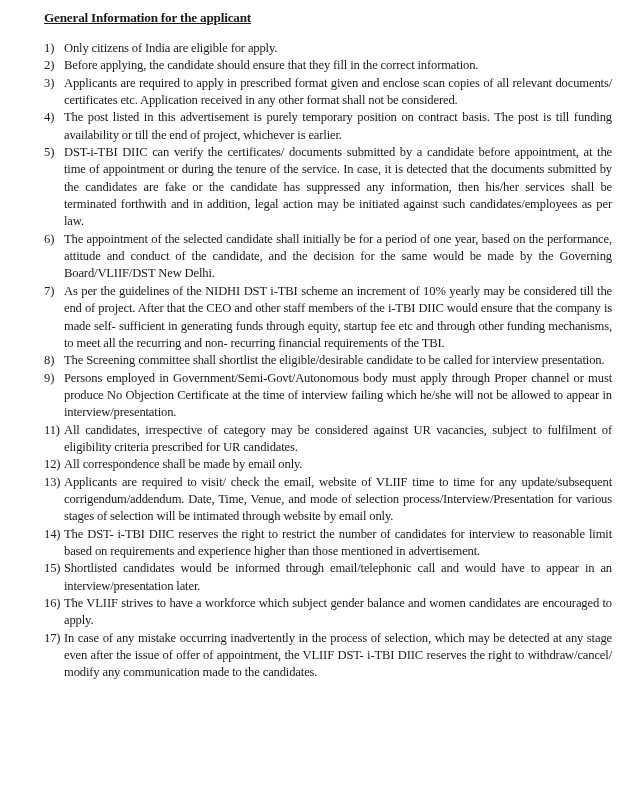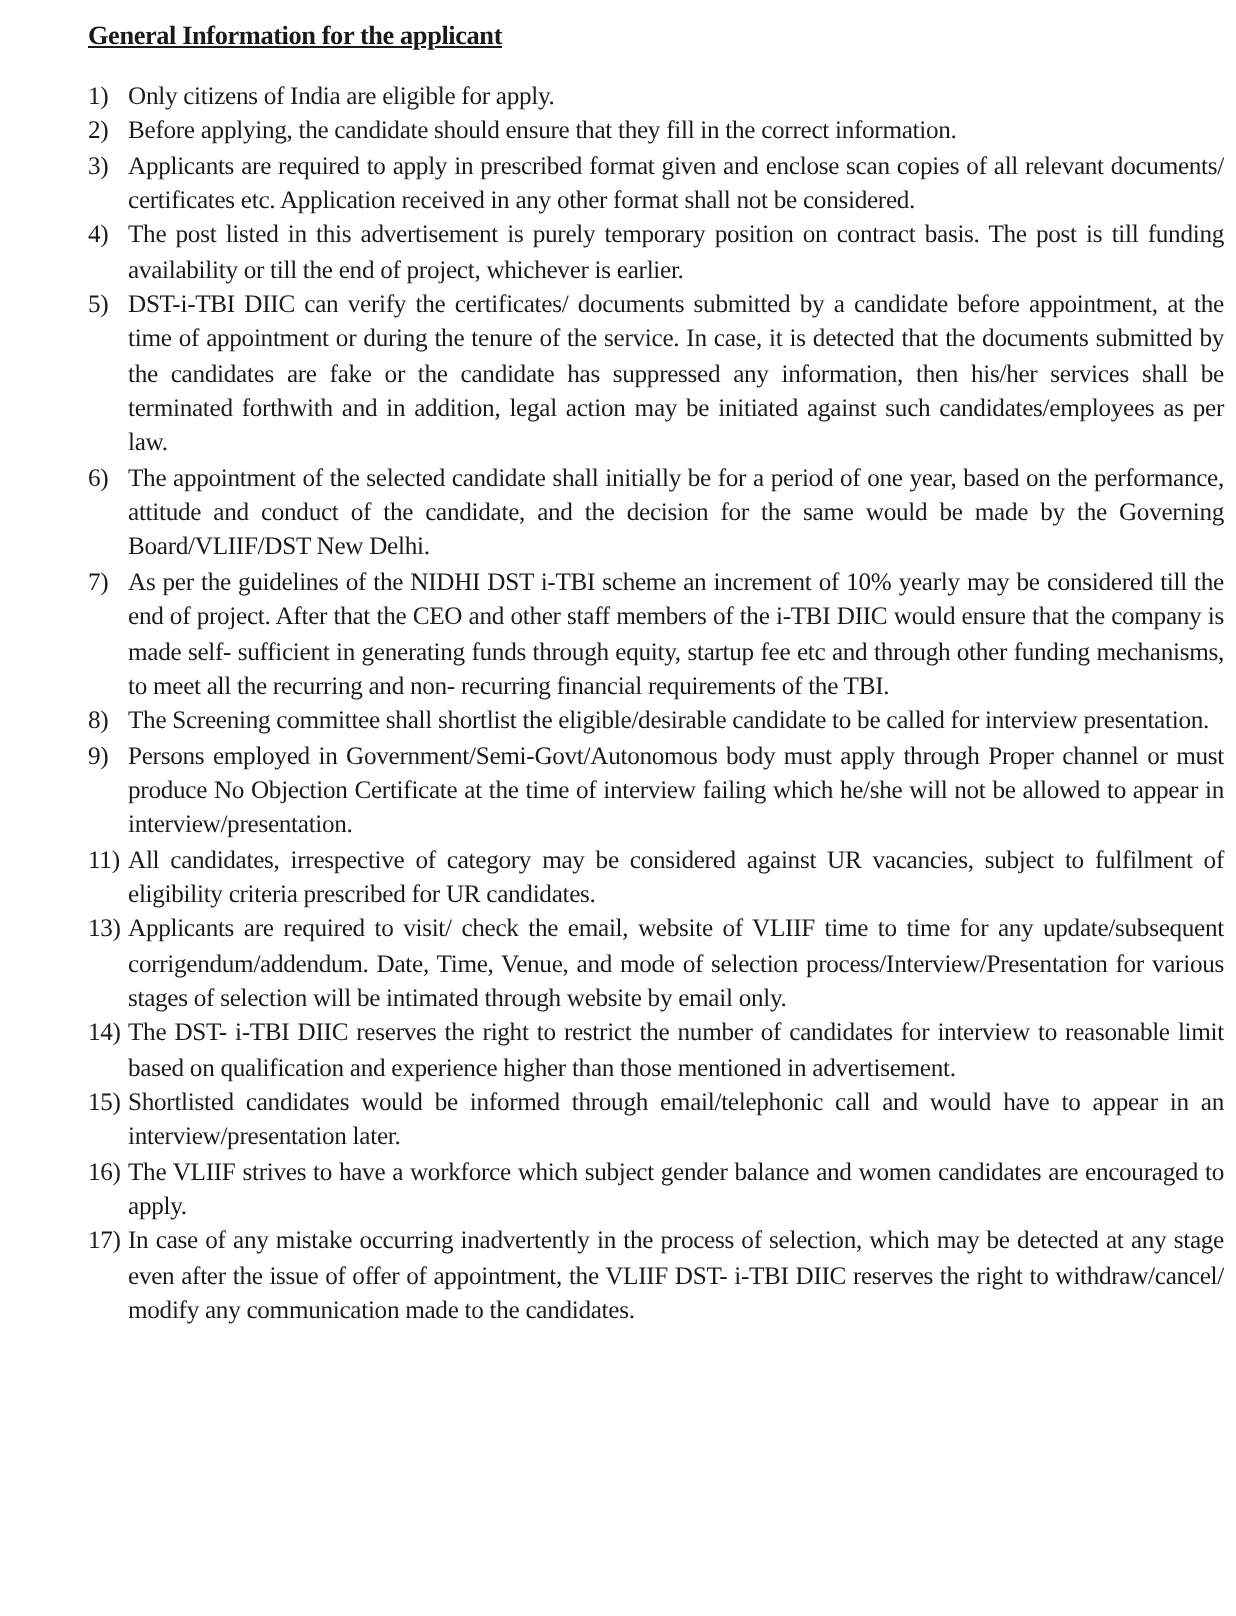--- a/index.html
+++ b/index.html
@@ -59,26 +59,30 @@
       </li>
     <li class="item last-left">
         <span class="num">9)</span>
         <span class="txt">Persons employed in Government/Semi-Govt/Autonomous body must apply through Proper channel or must produce No Objection Certificate at the time of interview failing which he/she will not be allowed to appear in interview/presentation.</span>
       </li>
     <li class="item last-left">
         <span class="num">11)</span>
         <span class="txt">All candidates, irrespective of category may be considered against UR vacancies, subject to fulfilment of eligibility criteria prescribed for UR candidates.</span>
       </li>
     <li class="item last-left">
+        <span class="num">12)</span>
+        <span class="txt">All correspondence shall be made by email only.</span>
+      </li>
+    <li class="item last-left">
         <span class="num">13)</span>
         <span class="txt">Applicants are required to visit/ check the email, website of VLIIF time to time for any update/subsequent corrigendum/addendum. Date, Time, Venue, and mode of selection process/Interview/Presentation for various stages of selection will be intimated through website by email only.</span>
       </li>
     <li class="item last-left">
         <span class="num">14)</span>
-        <span class="txt">The DST- i-TBI DIIC reserves the right to restrict the number of candidates for interview to reasonable limit based on qualification and experience higher than those mentioned in advertisement.</span>
+        <span class="txt">The DST- i-TBI DIIC reserves the right to restrict the number of candidates for interview to reasonable limit based on requirements and experience higher than those mentioned in advertisement.</span>
       </li>
     <li class="item last-left">
         <span class="num">15)</span>
         <span class="txt">Shortlisted candidates would be informed through email/telephonic call and would have to appear in an interview/presentation later.</span>
       </li>
     <li class="item last-left">
         <span class="num">16)</span>
         <span class="txt">The VLIIF strives to have a workforce which subject gender balance and women candidates are encouraged to apply.</span>
       </li>
     <li class="item last-left">

